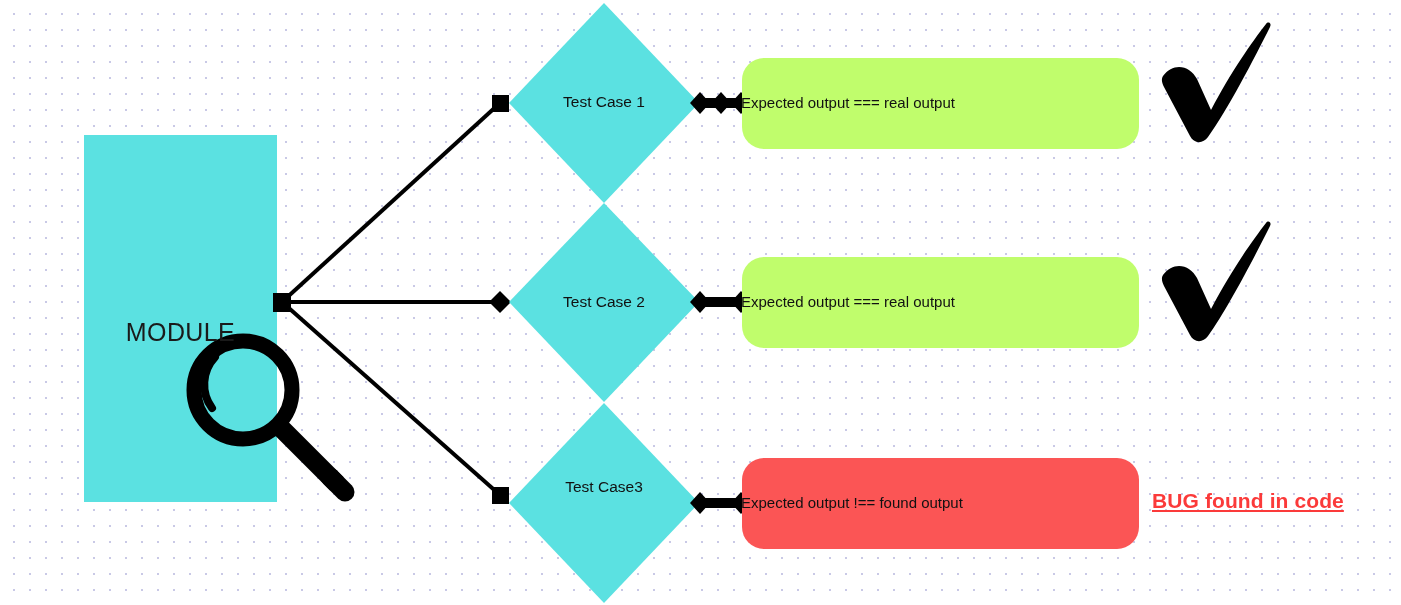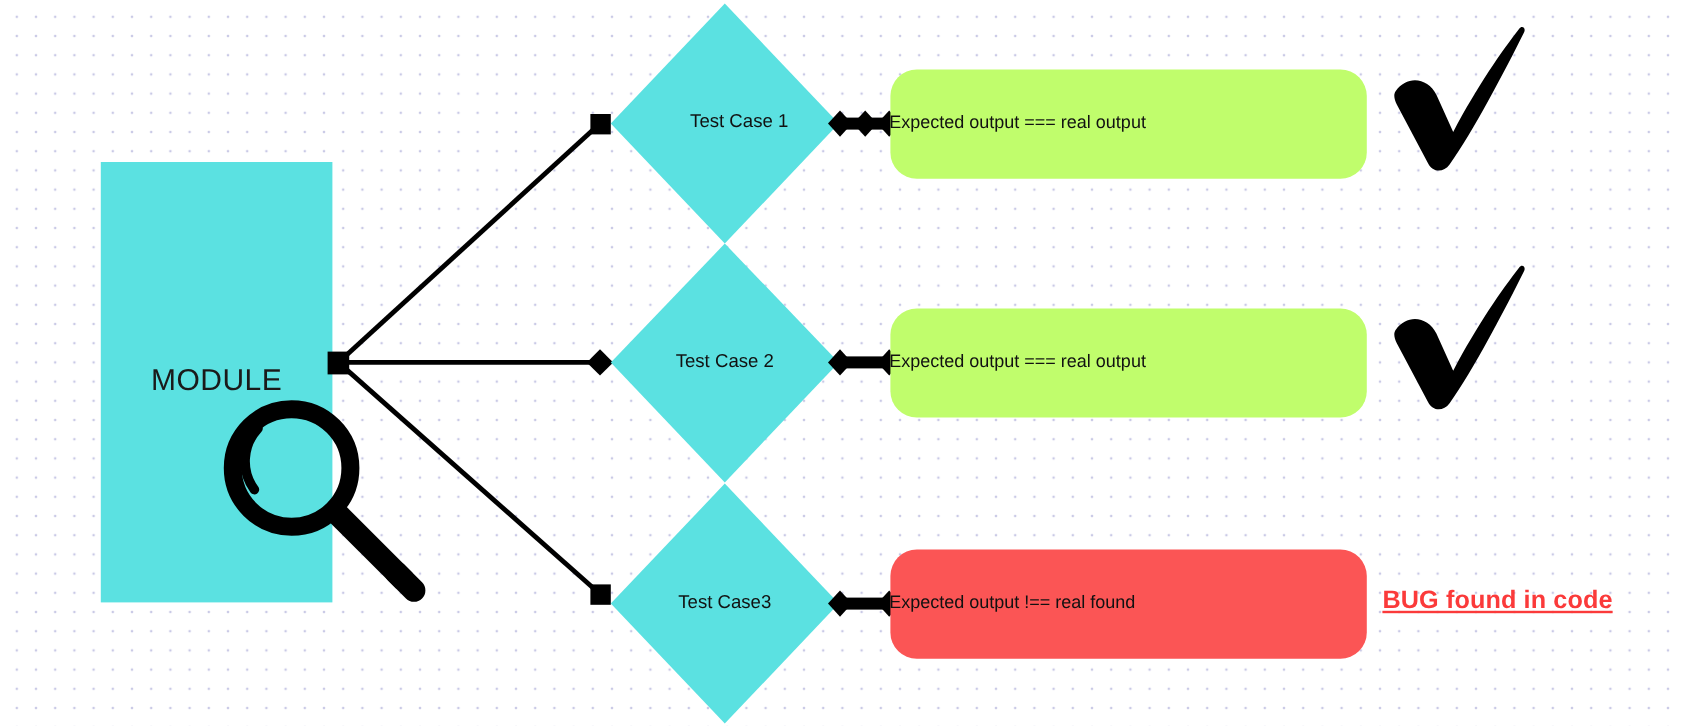--- a/index.html
+++ b/index.html
@@ -19,36 +19,36 @@
   }
   #vector{position:absolute;left:0;top:0;width:1401px;height:605px;}
 
   .lbl{
     position:absolute;
     color:#111111;
     white-space:nowrap;
     pointer-events:none;
   }
   .module-label{
-    left:84px; top:303px; width:193px;
+    left:84px; top:318px; width:193px;
     text-align:center;
     font-size:25px;
     font-weight:400;
     letter-spacing:0.4px;
     color:#1a1a1a;
   }
   .tc-label{
     width:190px;
     text-align:center;
     font-size:15.5px;
     color:#111111;
   }
-  .tc1{left:509px; top:93px;padding-left:12px;}
+  .tc1{left:509px; top:93px;}
   .tc2{left:509px; top:293px;}
-  .tc3{left:509px; top:494px;}
+  .tc3{left:509px; top:478px;}
 
   .res-label{
     width:398px;
     text-align:left;
     font-size:15px;
     color:#111111;
   }
   .r1{left:741px; top:94px;}
   .r2{left:741px; top:293px;}
   .r3{left:741px; top:494px;}
@@ -140,17 +140,17 @@
   </svg>
 
   <div class="lbl module-label">MODULE</div>
 
   <div class="lbl tc-label tc1">Test Case 1</div>
   <div class="lbl tc-label tc2">Test Case 2</div>
   <div class="lbl tc-label tc3">Test Case3</div>
 
   <div class="lbl res-label r1">Expected output === real output</div>
   <div class="lbl res-label r2">Expected output === real output</div>
-  <div class="lbl res-label r3">Expected output !== real found</div>
+  <div class="lbl res-label r3">Expected output !== found output</div>
 
   <div class="lbl bug-label">BUG found in code</div>
 
 </div>
 
 </body></html>

